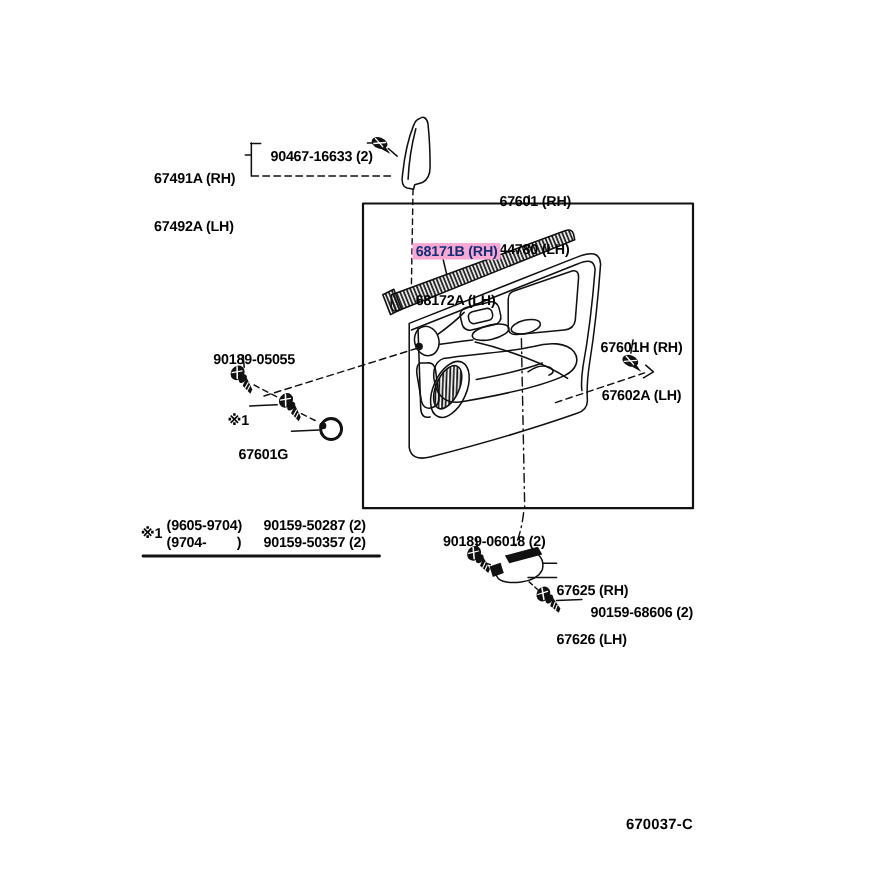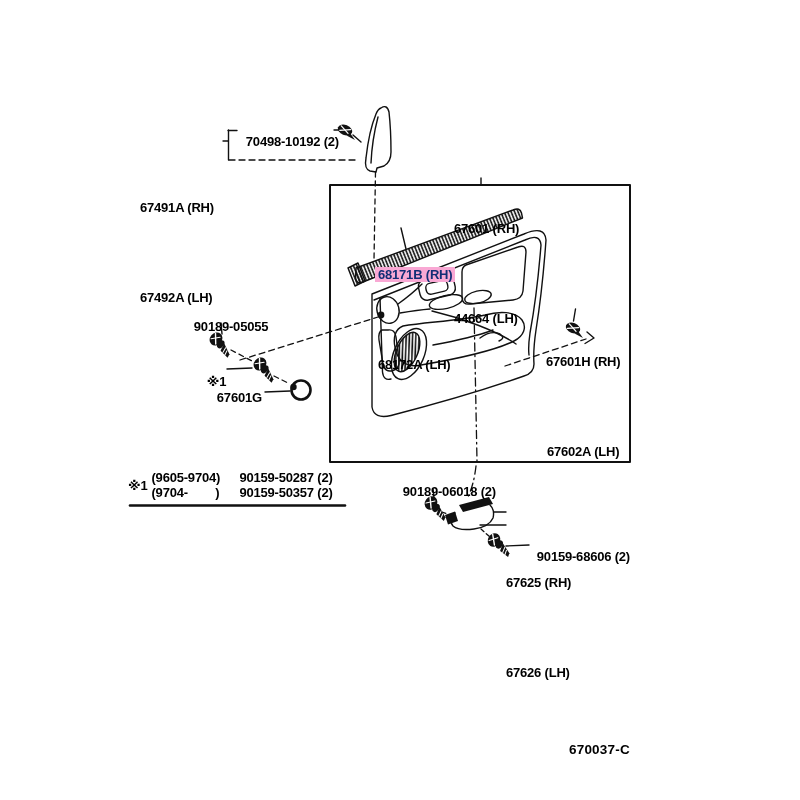--- a/index.html
+++ b/index.html
@@ -1,21 +1,21 @@
 <!DOCTYPE html>
 <html><head>
 <meta charset="utf-8">
 <style>
   html,body{margin:0;padding:0;background:#ffffff;}
   .stage{position:relative;width:800px;height:800px;background:#fff;overflow:hidden;
          font-family:"Liberation Sans","DejaVu Sans",sans-serif;}
   svg.art{position:absolute;left:0;top:0;}
   .lbl{position:absolute;color:#000;font-size:13px;font-weight:bold;
        letter-spacing:-0.2px;line-height:14.5px;white-space:pre;}
-  .lbl .ln{display:block;margin-top:46px;}
+  .lbl .ln{display:block;}
   .centered{text-align:left;width:86px;}
   .hl{background:#f9a8d4;color:#122e75;padding:0 3px;margin-left:-3px;}
   .note{position:absolute;left:128px;top:470px;display:flex;align-items:center;
         color:#000;font-size:13px;font-weight:bold;letter-spacing:-0.2px;}
   .note .ref{margin-right:4px;}
   .note .row{display:flex;line-height:15px;white-space:pre;}
   .note .range{display:inline-block;width:88px;}
   .code{position:absolute;left:569px;top:742px;font-size:13.5px;font-weight:bold;
         letter-spacing:0.2px;color:#000;text-align:right;}
 </style>
@@ -159,47 +159,47 @@
 
   <line x1="130" y1="505.5" x2="345" y2="505.5" stroke-width="2.6"></line>
 </svg>
 
 <div class="lbl" style="left:140px;top:126px;">
   <span class="ln">67491A (RH)</span>
   <span class="ln">67492A (LH)</span>
 </div>
 
 <div class="lbl" style="left:239px;top:120px;">
-  <span>70498-10192 (2)</span>
+  <span>90467-16633 (2)</span>
 </div>
 
 <div class="lbl centered" style="left:454px;top:147px;">
   <span class="ln">67601 (RH)</span>
-  <span class="ln">44664 (LH)</span>
+  <span class="ln">44780 (LH)</span>
 </div>
 
 <div class="lbl" style="left:378px;top:193px;">
   <span class="ln"><span class="hl">68171B (RH)</span></span>
   <span class="ln">68172A (LH)</span>
 </div>
 
 <div class="lbl" style="left:546px;top:280px;text-align:center;">
   <span class="ln">67601H (RH)</span>
   <span class="ln">67602A (LH)</span>
 </div>
 
 <div class="lbl" style="left:187px;top:305px;">
   <span>90189-05055</span>
 </div>
 
 <div class="lbl" style="left:200px;top:360px;">
   <span>※1</span>
 </div>
 
-<div class="lbl" style="left:210px;top:376px;">
+<div class="lbl" style="left:210px;top:391px;">
   <span>67601G</span>
 </div>
 
 <div class="note">
   <span class="ref">※1</span>
   <div class="rows">
     <div class="row">
       <span class="range">(9605-9704)</span>
       <span>90159-50287 (2)</span>
     </div>

